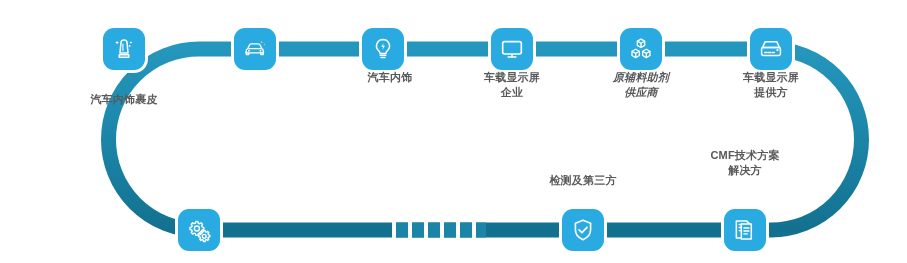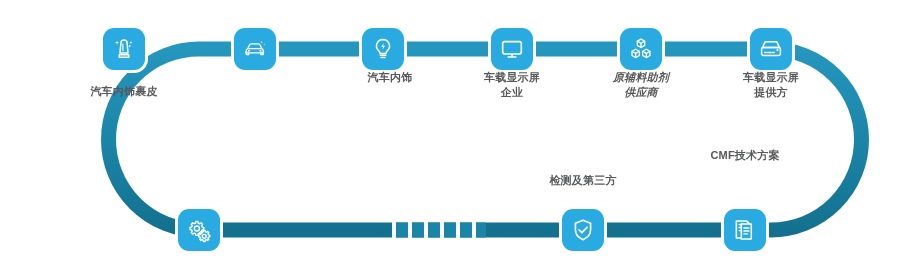--- a/index.html
+++ b/index.html
@@ -79,21 +79,21 @@
   <div class="node" style="left:103px;top:28px;">
     <svg class="node-icon" viewBox="0 0 24 24">
       <path d="M9.2 6.2c0-1.5 1.2-2.6 2.8-2.6s2.8 1.1 2.8 2.6l.9 9.4H8.3z" fill="none" stroke="#fff" stroke-width="1.4" stroke-linejoin="round"></path>
       <path d="M7.6 17.2h8.8v2.4H7.6z" fill="none" stroke="#fff" stroke-width="1.4" stroke-linejoin="round"></path>
       <path d="M11 7.5v6" stroke="#fff" stroke-width="1" stroke-linecap="round"></path>
       <path d="M5.6 4.3l.5 1.3 1.3.5-1.3.5-.5 1.3-.5-1.3-1.3-.5 1.3-.5z" fill="#fff"></path>
       <path d="M18.4 4.6l.4 1 1 .4-1 .4-.4 1-.4-1-1-.4 1-.4z" fill="#fff"></path>
       <circle cx="17.2" cy="9.2" r=".8" fill="#fff"></circle>
     </svg>
   </div>
-  <div class="label" style="left:124px;top:84px;">
+  <div class="label" style="left:124px;top:92px;">
     <span class="l1">汽车内饰裹皮</span>
   </div>
 
   <div class="node" style="left:234px;top:28px;">
     <svg class="node-icon" viewBox="0 0 24 24">
       <path d="M4 14.5v2.6h2.2v-1.1M19.6 14.5v2.6h-2.2v-1.1" fill="none" stroke="#fff" stroke-width="1.3" stroke-linecap="round" stroke-linejoin="round"></path>
       <path d="M3.8 14.6c0-1.6.6-2.6 1.5-2.9l1.6-3.4c.3-.7.9-1 1.6-1h6.6c.7 0 1.3.3 1.6 1l1.6 3.4c.9.3 1.5 1.3 1.5 2.9v1H3.8z" fill="none" stroke="#fff" stroke-width="1.3" stroke-linejoin="round"></path>
       <path d="M6.3 11.6h11" stroke="#fff" stroke-width="1.1" stroke-linecap="round"></path>
       <circle cx="6.4" cy="13.6" r=".9" fill="#fff"></circle>
       <circle cx="17.1" cy="13.6" r=".9" fill="#fff"></circle>
@@ -179,15 +179,16 @@
   <div class="node" style="left:724px;top:209px;">
     <svg class="node-icon" viewBox="0 0 24 24">
       <path d="M4 3.6h9.4l3.2 3.2v12.6H4z" fill="none" stroke="#fff" stroke-width="1.4" stroke-linejoin="round"></path>
       <path d="M6.6 6.9h4.2M6.6 9.7h4.2M6.6 12.5h3" stroke="#fff" stroke-width="1.2" stroke-linecap="round"></path>
       <path d="M8.6 6.5h9.2v13.9H8.6z" fill="#29abe2" stroke="#fff" stroke-width="1.4" stroke-linejoin="round"></path>
       <path d="M11 10.2h4.6M11 12.9h4.6M11 15.6h3.2" stroke="#fff" stroke-width="1.3" stroke-linecap="round"></path>
     </svg>
   </div>
   <div class="label" style="left:745px;top:148px;">
     <span class="l1">CMF技术方案</span>
+    <span class="l2">解决方</span>
   </div>
 
 </div>
 
 </body></html>

